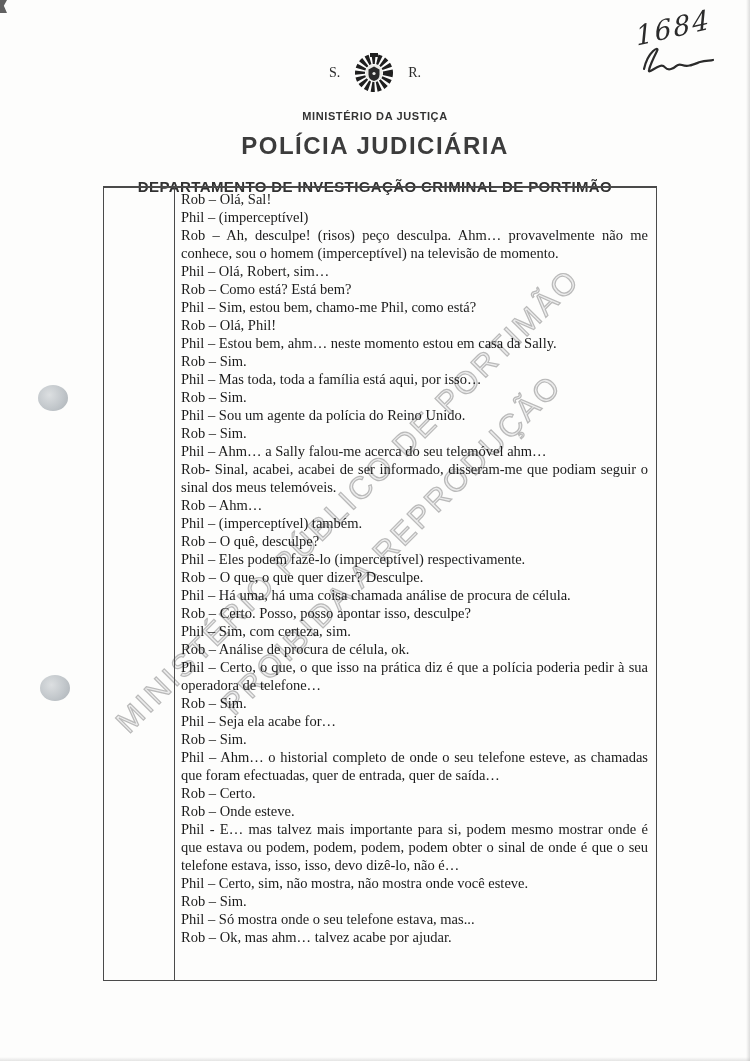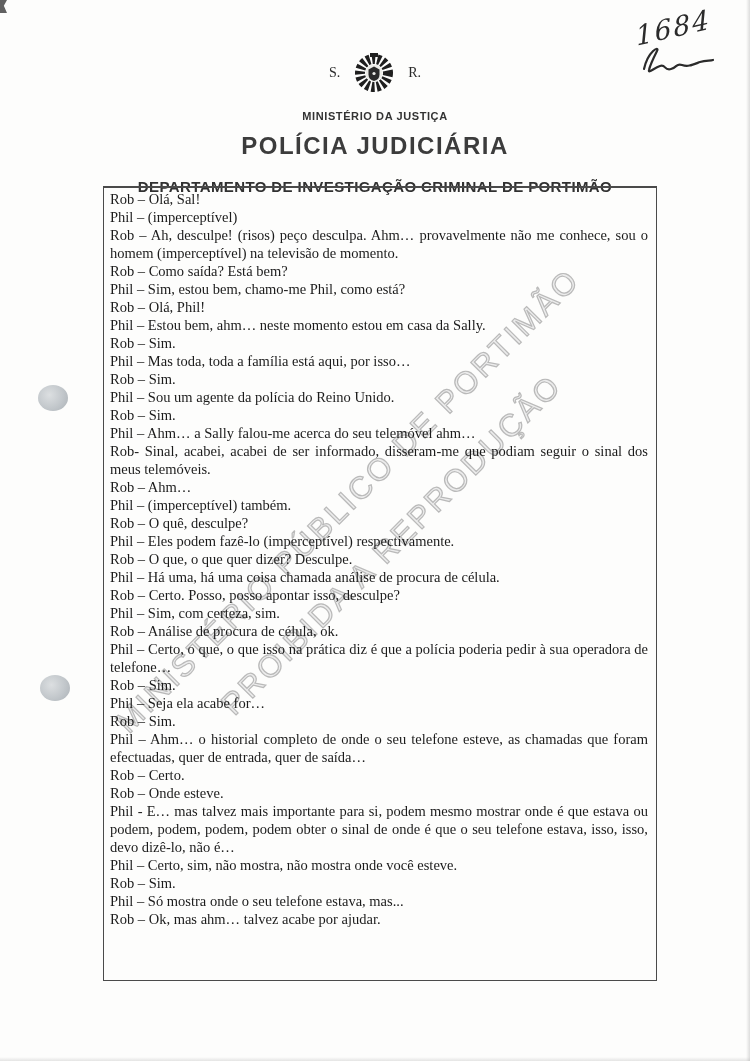--- a/index.html
+++ b/index.html
@@ -47,21 +47,21 @@
   
   .punch{position:absolute;width:30px;height:26px;border-radius:50%;
     background:radial-gradient(circle at 38% 38%, #dcdfe1 0%, #c2c7cb 55%, #aab0b5 100%);
     z-index:2;}
   .punch1{left:38px;top:385px;}
   .punch2{left:40px;top:675px;}
 
   
   .doc-table{position:absolute;left:103px;top:186px;width:554px;height:795px;
     border:1px solid #4a4a4a;border-top:2px solid #4a4a4a;box-sizing:border-box;
-    display:flex;z-index:2;background:transparent;flex-direction:column;}
+    display:flex;z-index:2;background:transparent;}
   .col-margin{width:71px;border-right:1px solid #4a4a4a;box-sizing:border-box;}
   .col-text{flex:1;padding:2px 8px 0 6px;overflow:hidden;}
   .col-text p{margin:0;font-family:"Liberation Serif",serif;font-size:14.5px;
     line-height:18px;color:#1b1b1b;text-align:justify;}
 </style>
 </head>
 <body>
 
 <div class="page">
 
@@ -101,21 +101,22 @@
 
   <div class="punch punch1"></div>
   <div class="punch punch2"></div>
 
   <div class="doc-table">
     <div class="col-margin"></div>
     <div class="col-text" id="transcript">
         <p>Rob – Olá, Sal!</p>
         <p>Phil – (imperceptível)</p>
         <p>Rob – Ah, desculpe! (risos) peço desculpa. Ahm… provavelmente não me conhece, sou o homem (imperceptível) na televisão de momento.</p>
-        <p>Rob – Como saída? Está bem?</p>
+        <p>Phil – Olá, Robert, sim…</p>
+        <p>Rob – Como está? Está bem?</p>
         <p>Phil – Sim, estou bem, chamo-me Phil, como está?</p>
         <p>Rob – Olá, Phil!</p>
         <p>Phil – Estou bem, ahm… neste momento estou em casa da Sally.</p>
         <p>Rob – Sim.</p>
         <p>Phil – Mas toda, toda a família está aqui, por isso…</p>
         <p>Rob – Sim.</p>
         <p>Phil – Sou um agente da polícia do Reino Unido.</p>
         <p>Rob – Sim.</p>
         <p>Phil – Ahm… a Sally falou-me acerca do seu telemóvel ahm…</p>
         <p>Rob- Sinal, acabei, acabei de ser informado, disseram-me que podiam seguir o sinal dos meus telemóveis.</p>

